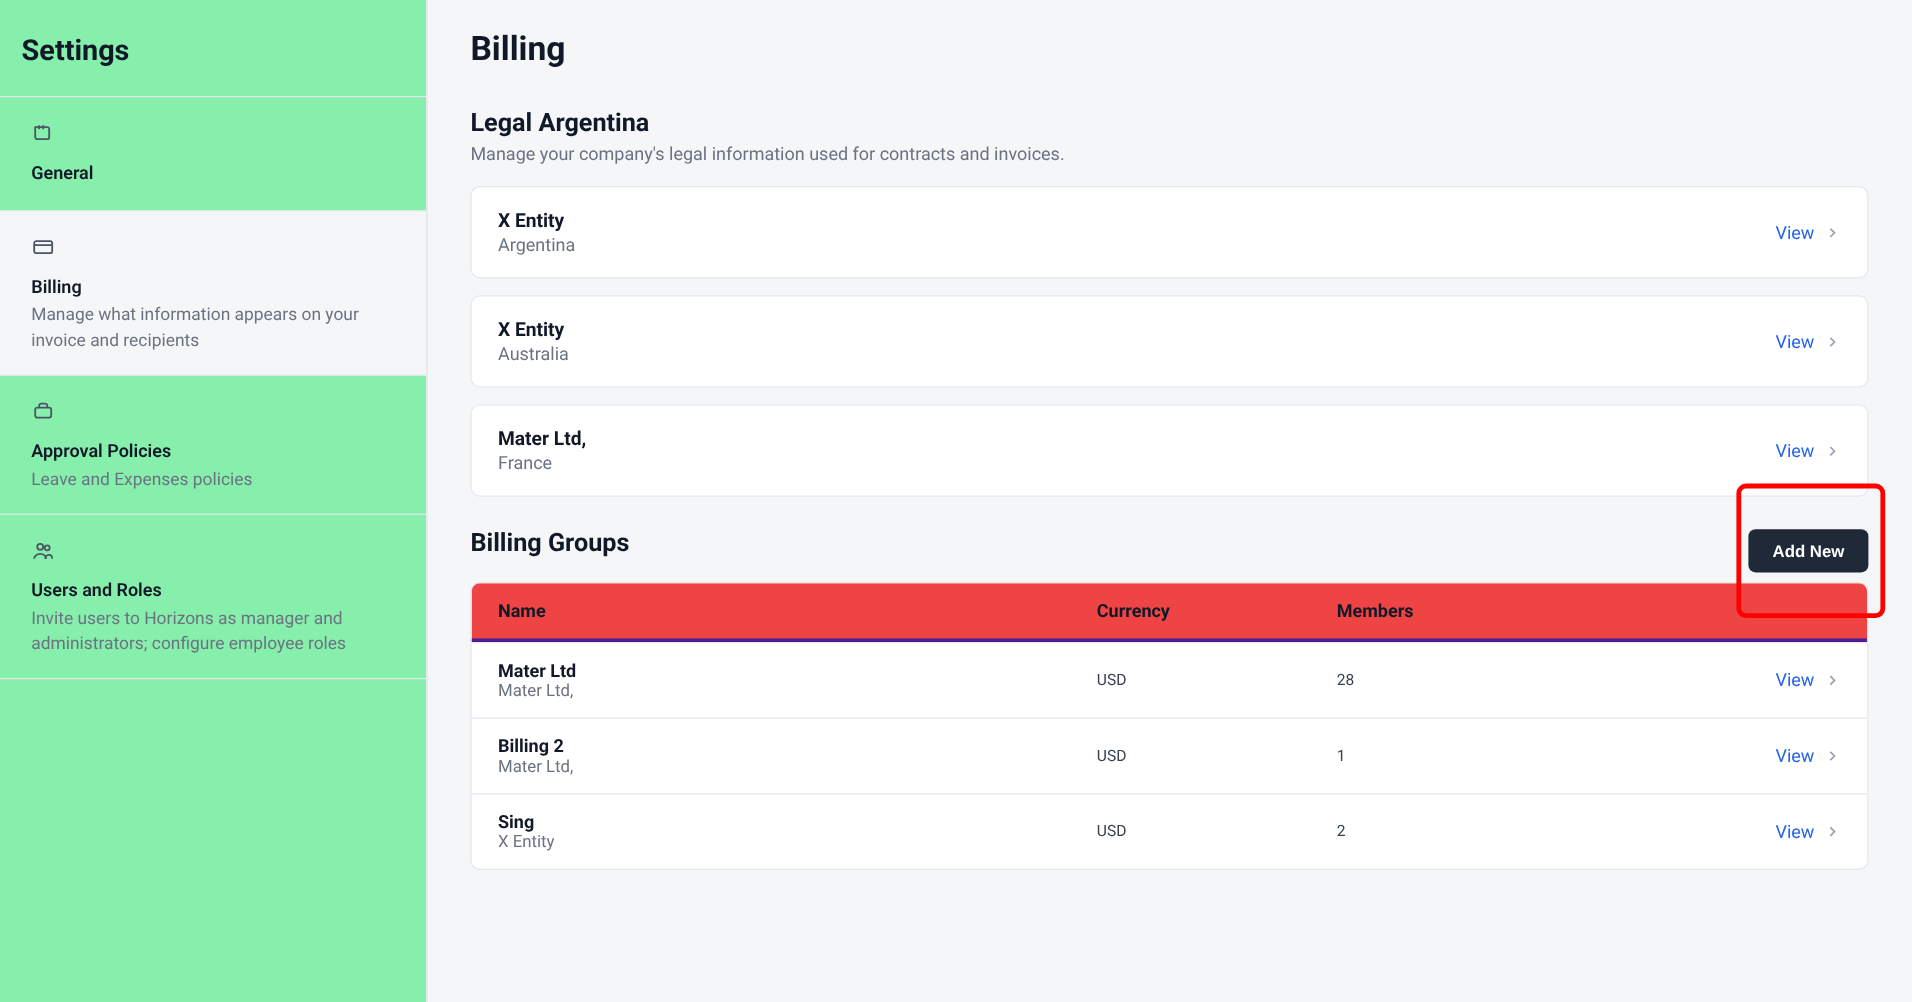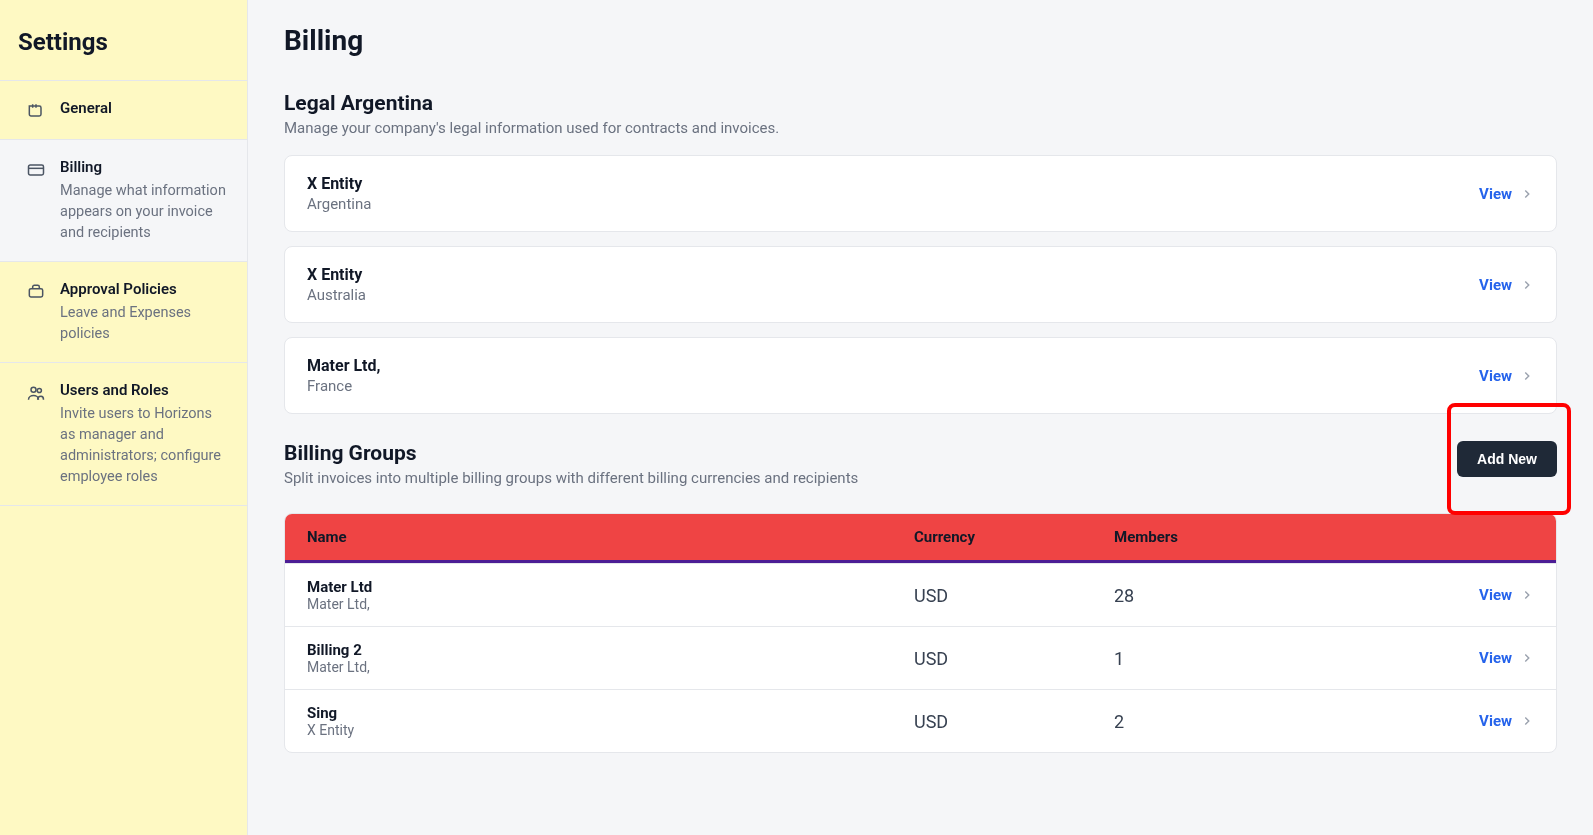--- a/index.html
+++ b/index.html
@@ -6,40 +6,41 @@
     body {
       font-family: -apple-system, BlinkMacSystemFont, "Segoe UI", Roboto, Helvetica, Arial, sans-serif;
       background: #f5f6f8;
       color: #1f2937;
       display: flex;
       width: 1593px;
       height: 835px;
       overflow: hidden;
     }
     .sidebar {
-      width: 248px;
-      background: #fef9c3;
+      width: 356px;
+      background: #86efac;
       border-right: 1px solid #e5e7eb;
       flex-shrink: 0;
     }
     .sidebar-header {
       padding: 28px 18px 24px 18px;
       border-bottom: 1px solid #e5e7eb;
     }
     .sidebar-header h1 {
       font-size: 24px;
       font-weight: 700;
       color: #111827;
     }
     .sidebar-item {
       display: flex;
       padding: 18px 18px 18px 26px;
       border-bottom: 1px solid #e5e7eb;
       cursor: pointer;
       gap: 14px;
+      flex-direction: column;
     }
     .sidebar-item.active {
       background: #f5f6f8;
     }
     .sidebar-icon {
       width: 20px;
       height: 20px;
       flex-shrink: 0;
       margin-top: 2px;
       color: #4b5563;
@@ -97,21 +98,21 @@
     }
     .card-sub {
       font-size: 15px;
       color: #6b7280;
     }
     .view-link {
       display: flex;
       align-items: center;
       gap: 8px;
       font-size: 15px;
-      font-weight: 700;
+      font-weight: 400;
       color: #2563eb;
       cursor: pointer;
       text-decoration: none;
     }
     .chevron {
       color: #9ca3af;
       display: inline-flex;
     }
     .section-row {
       display: flex;
@@ -169,21 +170,21 @@
     .row-name {
       font-size: 15px;
       font-weight: 700;
       color: #111827;
     }
     .row-sub {
       font-size: 14px;
       color: #6b7280;
     }
     .row-val {
-      font-size: 18px;
+      font-size: 13px;
       color: #374151;
     }
     .row-action {
       justify-self: end;
     }
     svg { display: block; }
   </style>
 </head>
 <body>
 
@@ -296,21 +297,20 @@
             </svg>
           </span>
       </a>
     </div>
   </section>
 
   <section>
     <div class="section-row">
       <div>
         <h2 class="section-title">Billing Groups</h2>
-        <p class="section-desc">Split invoices into multiple billing groups with different billing currencies and recipients</p>
       </div>
       <button class="add-new-btn">Add New</button>
       <div class="highlight-box"></div>
     </div>
 
     <div class="table">
       <div class="table-header">
         <span>Name</span>
         <span>Currency</span>
         <span>Members</span>

